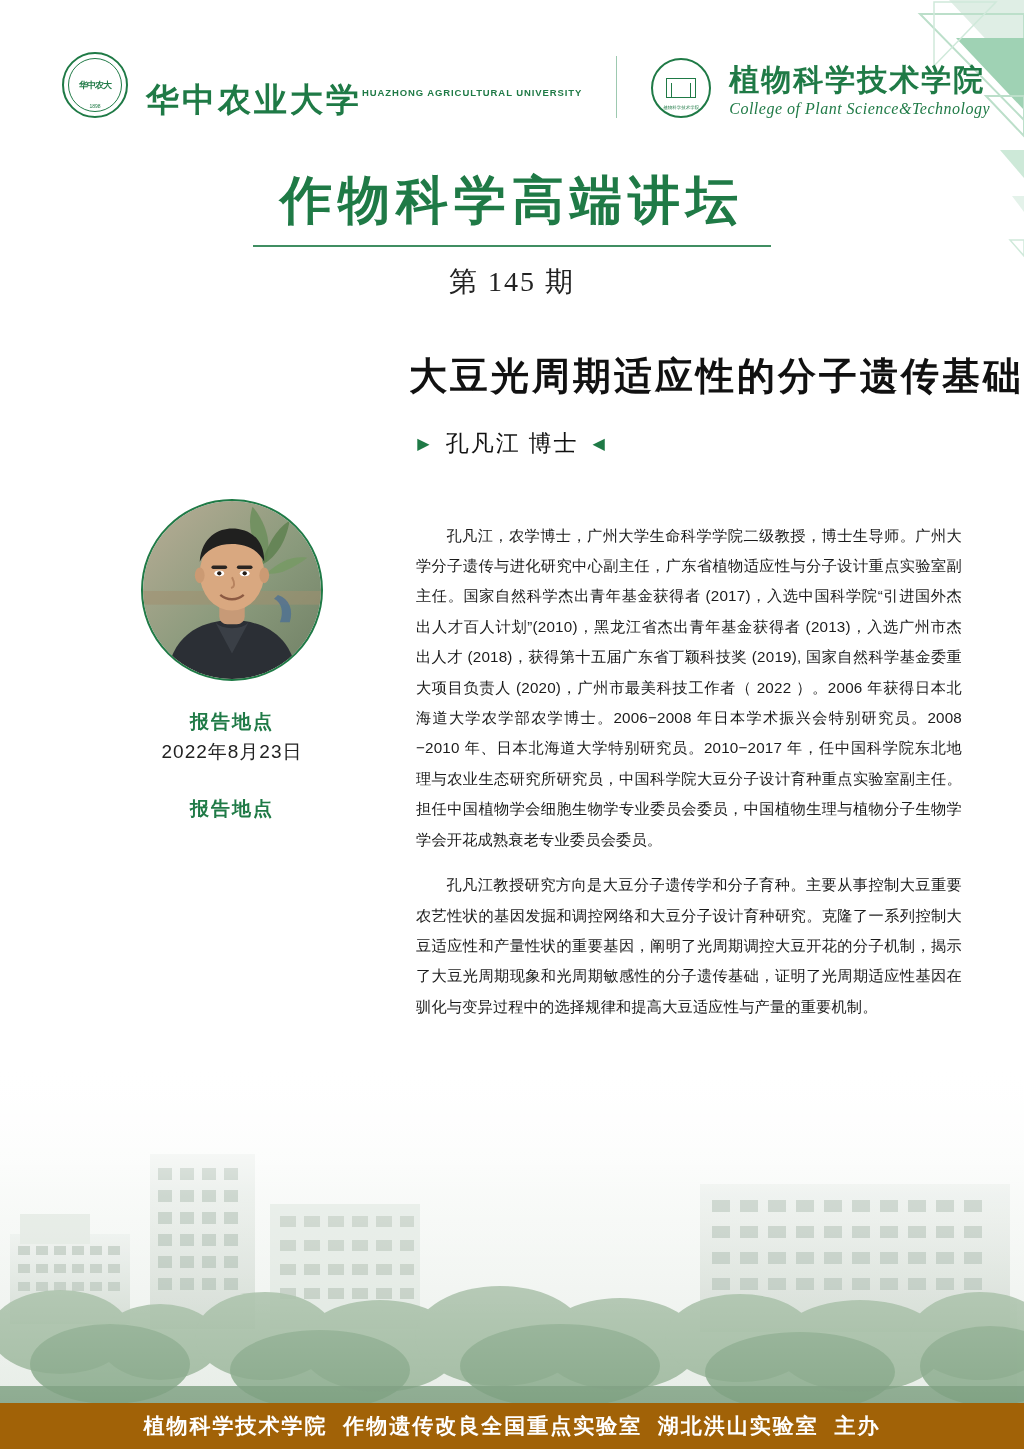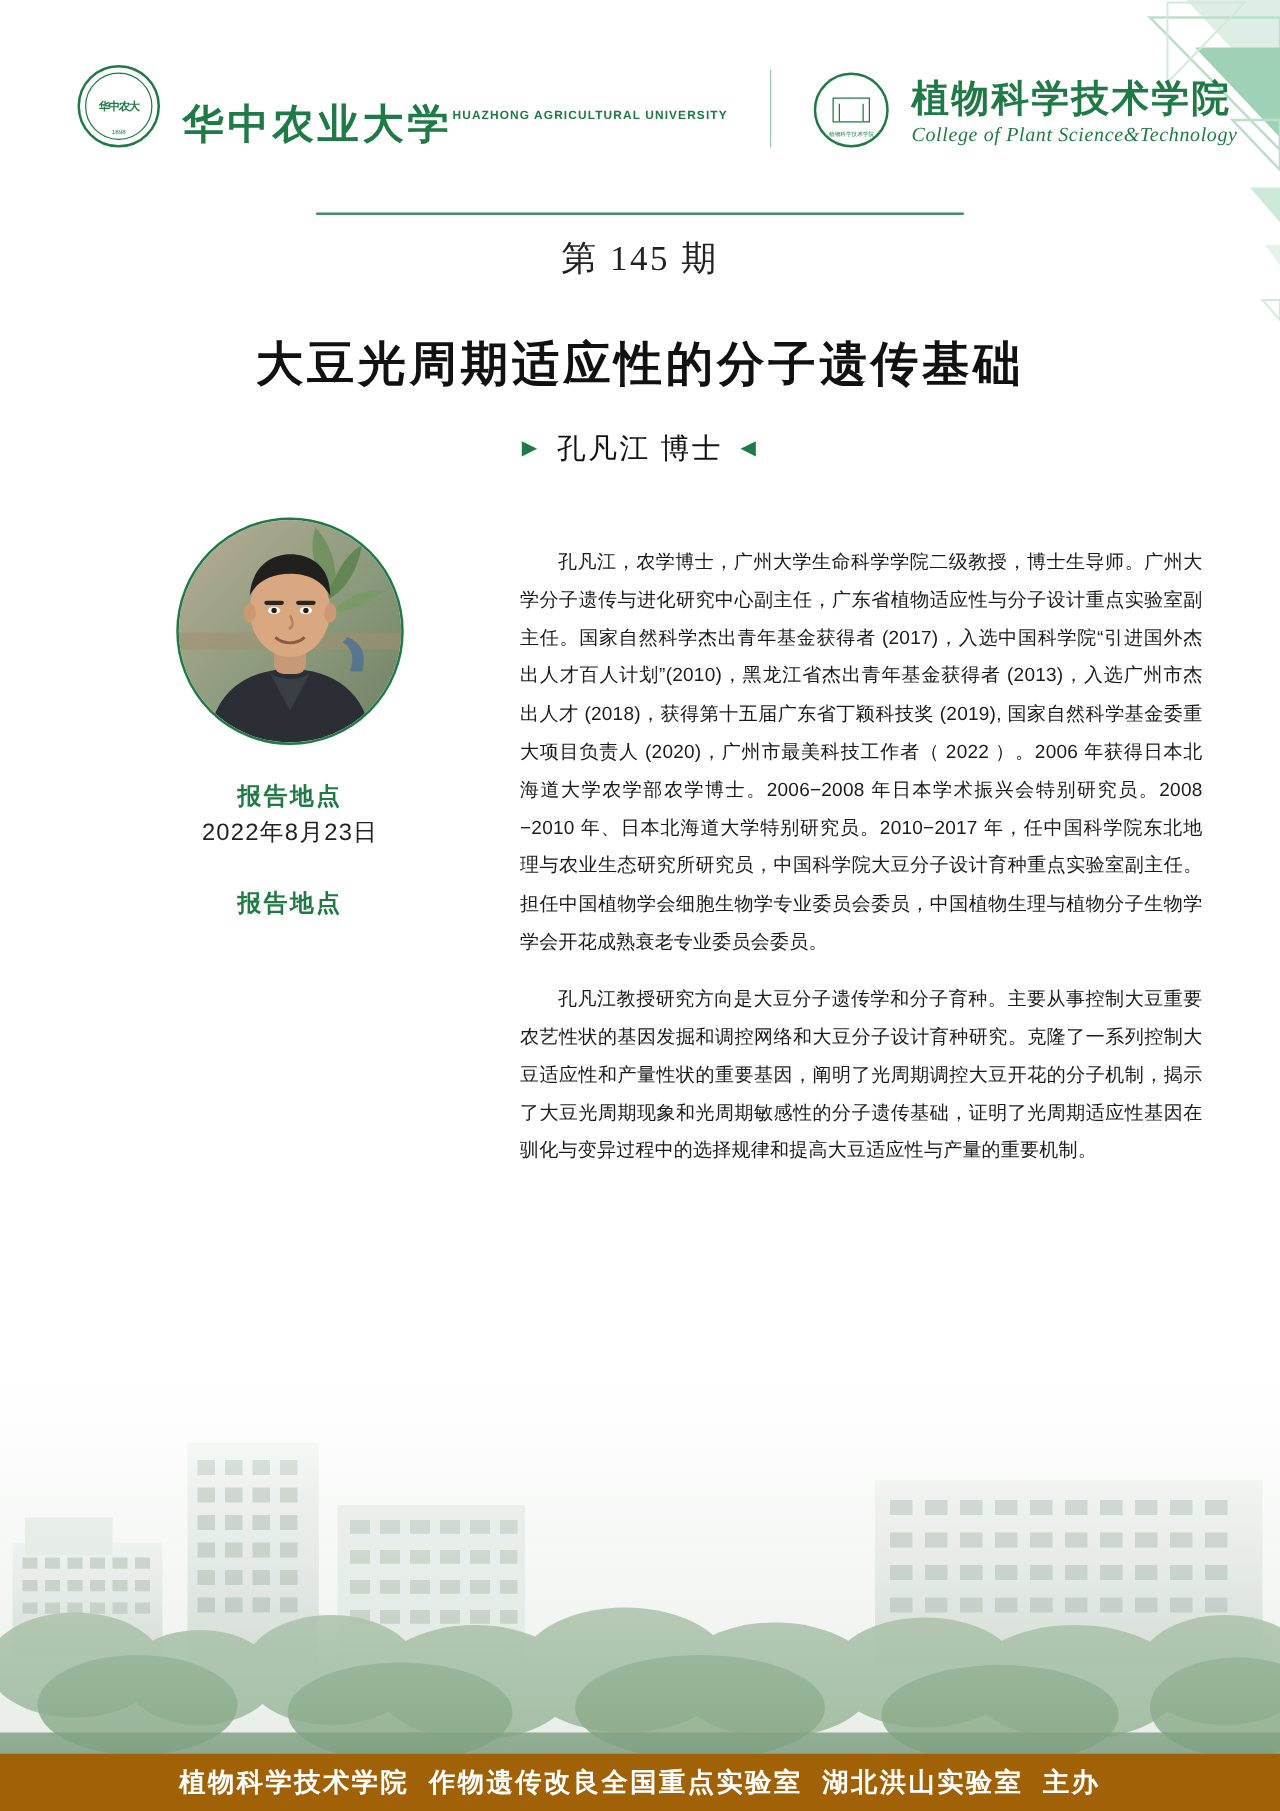--- a/index.html
+++ b/index.html
@@ -127,26 +127,27 @@
   .rule {
     width: 518px; height: 2px; background: #1f7a46;
     margin: 13px auto 0; opacity: .85;
   }
   .issue {
     margin-top: 16px;
     font-family: "Liberation Serif", "DejaVu Serif", serif;
     font-size: 28px; color: #222; letter-spacing: 2px;
   }
   .talk-title {
-    margin-top: 40px;
+    margin-top: 50px;
     font-family: "Liberation Serif", "DejaVu Serif", serif;
     font-size: 38px;
     font-weight: bold;
     color: #111;
     letter-spacing: 3px;
+    text-align: right;
   }
   .speaker {
     margin-top: 26px;
     font-family: "Liberation Serif", "DejaVu Serif", serif;
     font-size: 23px;
     color: #111;
     letter-spacing: 2px;
     display: flex; align-items: center; justify-content: center; gap: 14px;
   }
   .tri { color: #1f7a46; font-size: 16px; line-height: 1; }
@@ -411,20 +412,21 @@
     <div class="bldg"></div>
     <div class="mini">植物科学技术学院</div>
   </div>
   <div class="college-name">
     <div class="cn">植物科学技术学院</div>
     <div class="en">College of Plant Science&amp;Technology</div>
   </div>
 </div>
 
 <div class="titles">
+  <div class="forum-title">作物科学高端讲坛</div>
   <div class="rule"></div>
   <div class="issue">第 145 期</div>
   <div class="talk-title">大豆光周期适应性的分子遗传基础</div>
   <div class="speaker">
     <span class="tri">▶</span>
     <span>孔凡江 博士</span>
     <span class="tri">◀</span>
   </div>
 </div>
 

